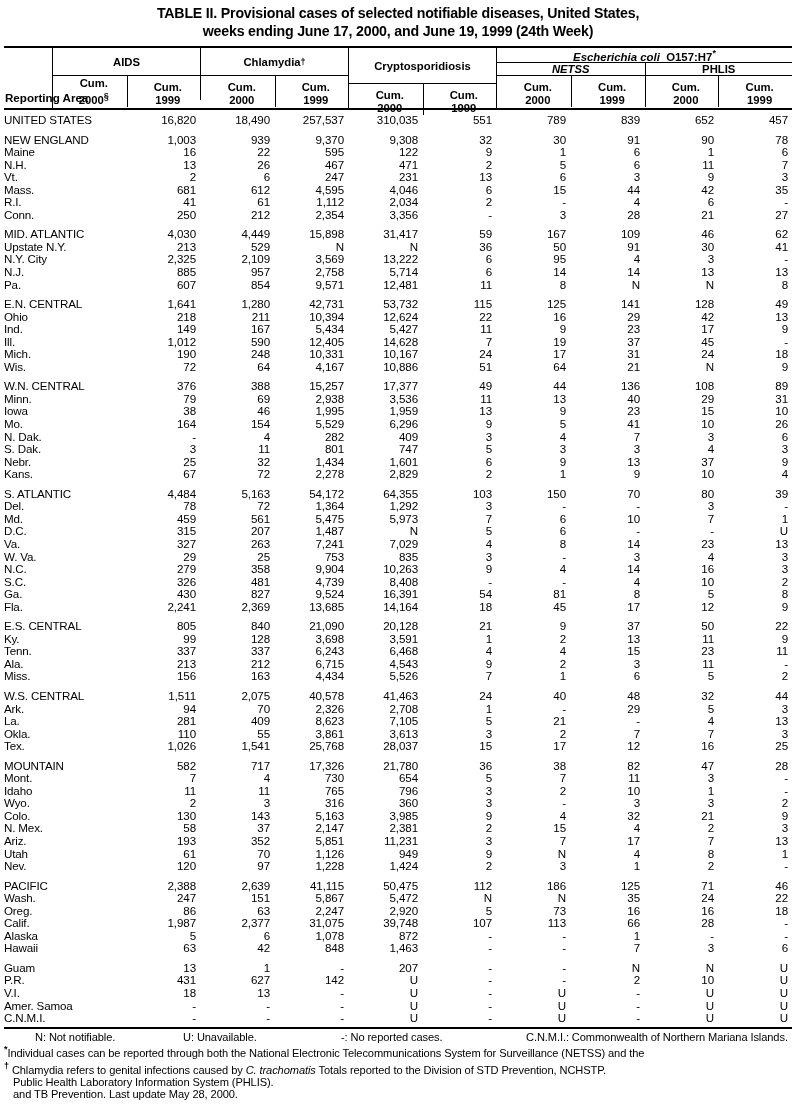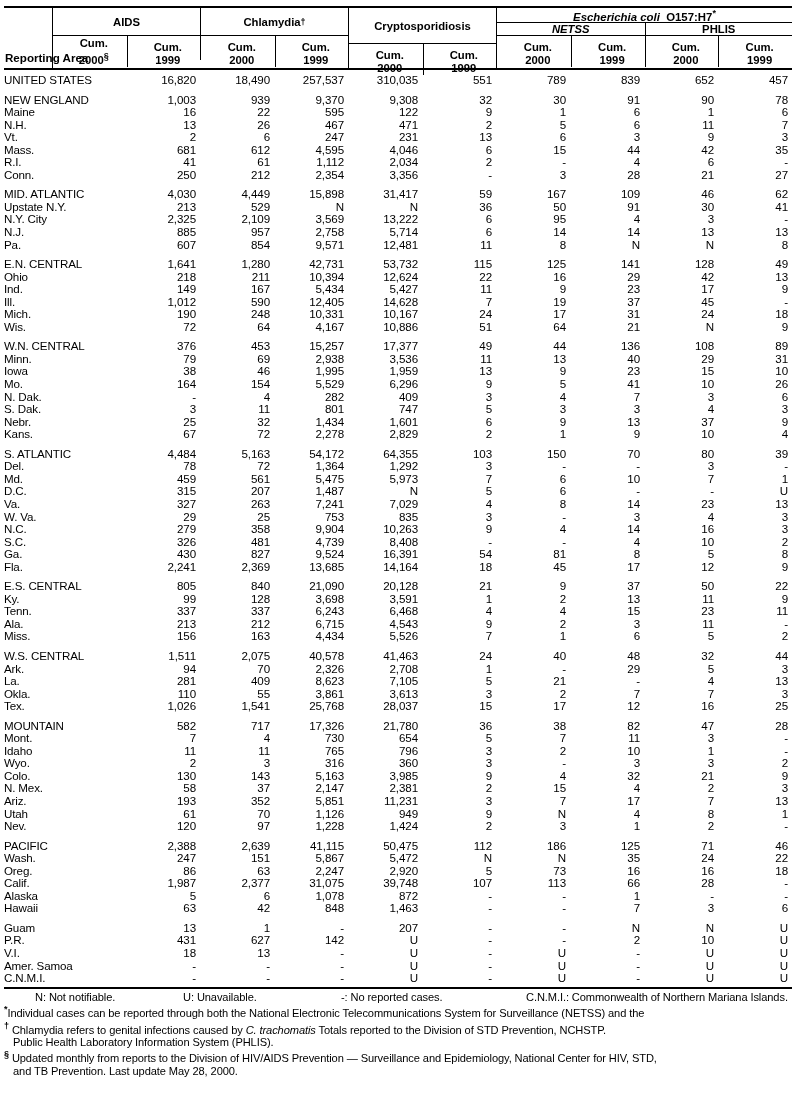--- a/index.html
+++ b/index.html
@@ -86,20 +86,24 @@
   .lg3{width:185px;}
   .sym{font-size:9px;vertical-align:super;font-weight:bold;}
   .ind{padding-left:9px;display:block;}
   .it{font-style:italic;}
 </style>
 </head>
 <body>
 
 <div class="page">
 
+  <div class="title">
+    <span class="l1">TABLE II. Provisional cases of selected notifiable diseases, United States,</span>
+    <span class="l2">weeks ending June 17, 2000, and June 19, 1999 (24th Week)</span>
+  </div>
 
   <div class="thead">
     <div class="hrow">
       <div class="hcell c-area" style="height:60px;"></div>
 
       <div class="hcell c-pair vline" style="height:60px;">
         <div class="hcell mid h-top hline-bot" style="height:28px;">AIDS</div>
         <div class="hrow">
           <div class="hcell bot c-num" style="height:31px;">
             <div class="cum2"><span>Cum.</span><br>
@@ -433,21 +437,21 @@
           <td class="num">N</td>
           <td class="num">9</td>
           <td class="num">15</td>
         </tr>
         <tr class="gap">
           <td colspan="11">&nbsp;</td>
         </tr>
         <tr>
           <td class="area">W.N. CENTRAL</td>
           <td class="num">376</td>
-          <td class="num">453</td>
+          <td class="num">388</td>
           <td class="num">15,257</td>
           <td class="num">17,377</td>
           <td class="num">49</td>
           <td class="num">44</td>
           <td class="num">136</td>
           <td class="num">108</td>
           <td class="num">89</td>
           <td class="num">138</td>
         </tr>
         <tr>
@@ -1093,20 +1097,16 @@
     <div class="fnline">
       <span class="sym">†</span>
       <span>Chlamydia refers to genital infections caused by </span><span class="it">C. trachomatis</span><span> Totals reported to the Division of STD Prevention, NCHSTP.</span>
     </div>
 
     <div class="fnline">
         <span class="ind">Public Health Laboratory Information System (PHLIS).</span>
       </div>
 
     <div class="fnline">
-      <span class="sym">§</span>
-      <span>Updated monthly from reports to the Division of HIV/AIDS Prevention — Surveillance and Epidemiology, National Center for HIV, STD,</span>
-    </div>
-    <div class="fnline">
         <span class="ind">and TB Prevention. Last update May 28, 2000.</span>
       </div>
   </div>
 </div>
 
 </body></html>

